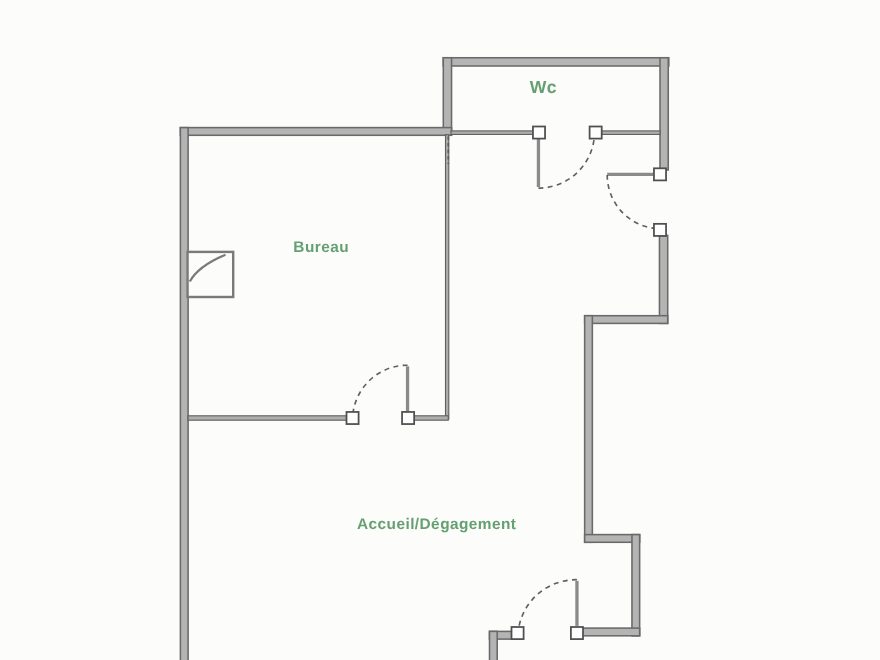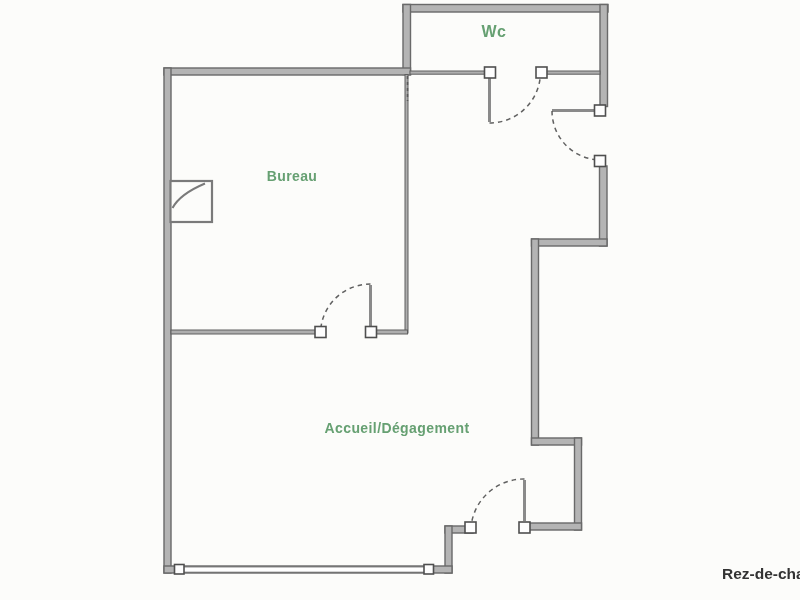--- a/index.html
+++ b/index.html
@@ -2,21 +2,21 @@
 <html><head>
 <meta charset="utf-8">
 <style>
   html,body{margin:0;padding:0;}
   body{
     width:800px;height:600px;
     background:#fcfcfa;
     overflow:hidden;
     font-family:"Liberation Sans", sans-serif;
   }
-  .stage{position:relative;width:800px;height:464px;}
+  .stage{position:relative;width:800px;height:464px;margin-top:48px;}
   svg{display:block;}
   
   .wt{fill:#b4b4b4;stroke:#696969;stroke-width:1.4;}
   
   .wn{fill:#aeaeae;stroke:#5f5f5f;stroke-width:1;}
   
   .leaf{stroke:#8a8a8a;stroke-width:3;fill:none;}
   
   .swing{fill:none;stroke:#4f4f4f;stroke-width:1.5;stroke-dasharray:4.5 4;opacity:.9;}
   

